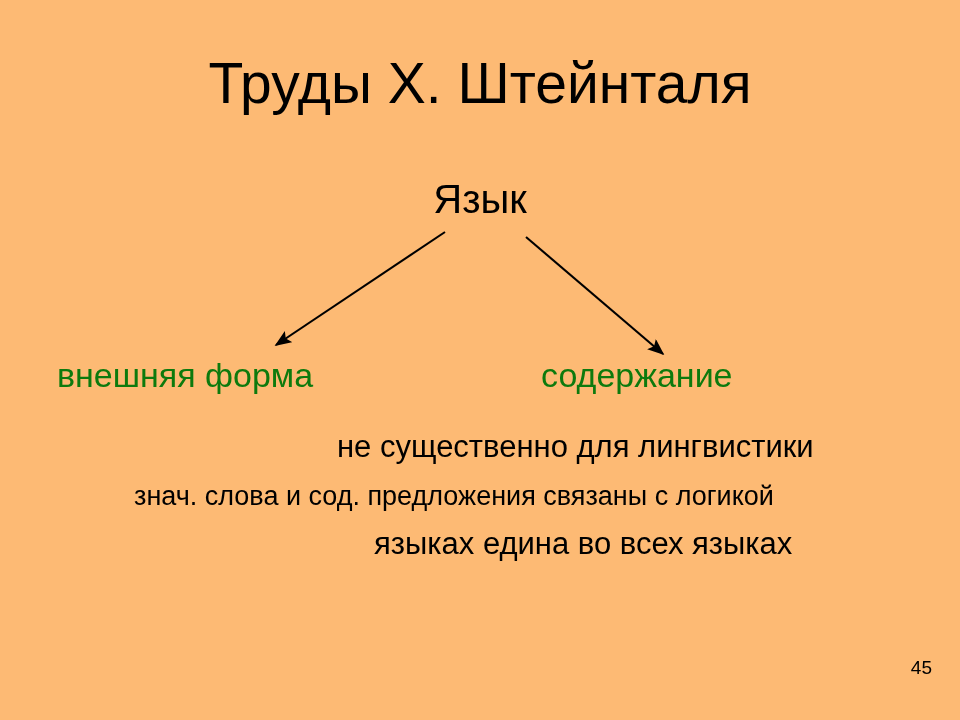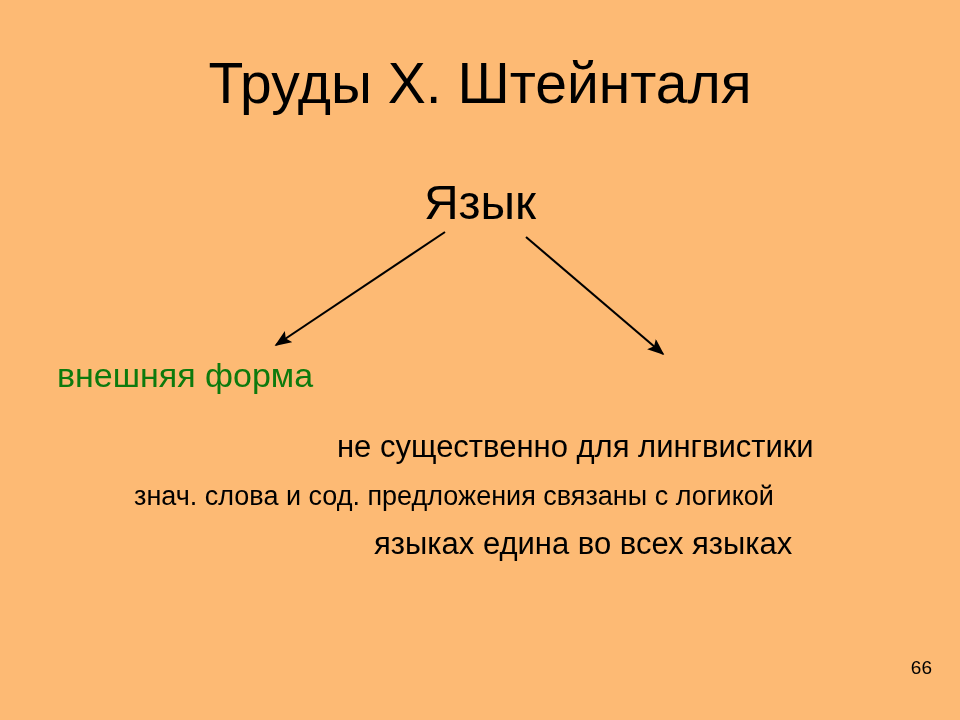--- a/index.html
+++ b/index.html
@@ -34,21 +34,21 @@
     white-space: nowrap;
   }
 
   
   .node-root {
     position: absolute;
     left: 0;
     top: 177px;
     width: 960px;
     text-align: center;
-    font-size: 48px;
+    font-size: 40px;
     line-height: 1.1;
     color: #000000;
     white-space: nowrap;
   }
 
   
   .arrows {
     position: absolute;
     left: 0;
     top: 0;
@@ -122,21 +122,22 @@
       <marker id="ah" markerWidth="9" markerHeight="9" refX="7.2" refY="3.2" orient="auto" markerUnits="strokeWidth">
         <path d="M0,0 L8,3.2 L0,6.4 L1.6,3.2 Z" fill="#000000"></path>
       </marker>
     </defs>
     <line x1="445" y1="232" x2="276" y2="345" stroke="#000000" stroke-width="2.1" marker-end="url(#ah)"></line>
     <line x1="526" y1="237" x2="663" y2="354" stroke="#000000" stroke-width="2.1" marker-end="url(#ah)"></line>
   </svg>
 
   <div class="branch-row">
     <div class="branch-label branch-left">внешняя форма</div>
+    <div class="branch-label branch-right">содержание</div>
   </div>
 
   <div class="note note-1">не существенно для лингвистики</div>
   <div class="note note-2">знач. слова и сод. предложения связаны с логикой</div>
   <div class="note note-3">языках едина во всех языках</div>
 
-  <div class="page-number">66</div>
+  <div class="page-number">45</div>
 
 </div>
 
 </body></html>

